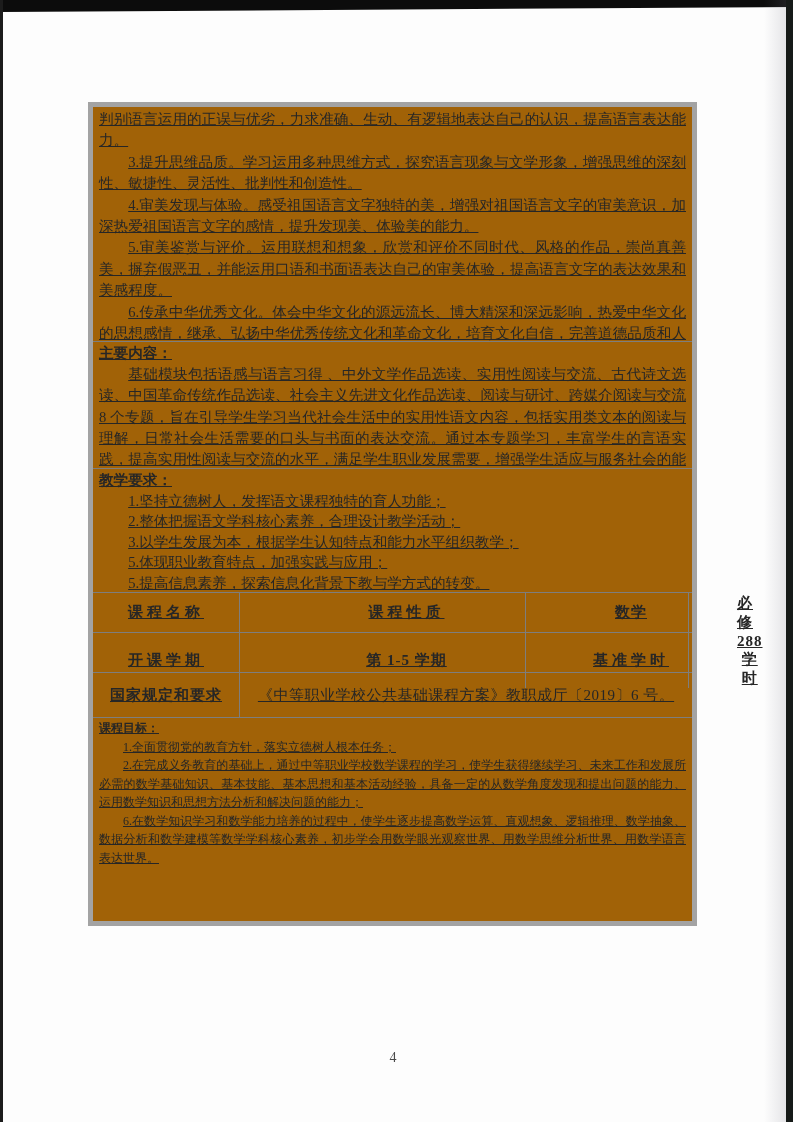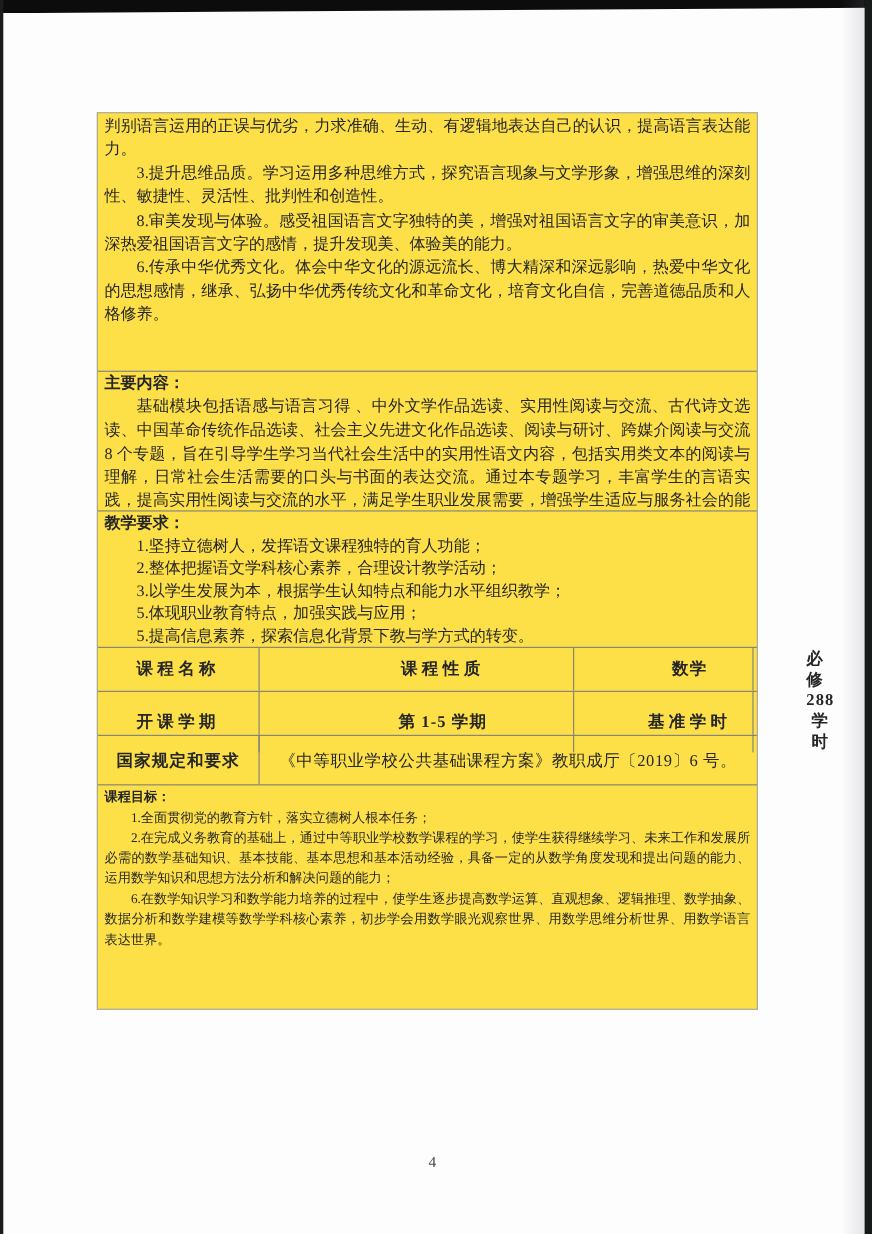--- a/index.html
+++ b/index.html
@@ -14,22 +14,23 @@
   .scan-top{position:absolute;left:0;top:0;width:793px;height:12px;background:#0c0c0c;
     clip-path:polygon(0 0,793px 0,793px 7px,0 12px);}
   .scan-left{position:absolute;left:0;top:0;width:3px;height:1122px;background:#1c1c1c;}
   .scan-right-shade{position:absolute;right:7px;top:0;width:22px;height:1122px;
     background:linear-gradient(to right, rgba(120,120,135,0) 0%, rgba(120,120,135,0.18) 100%);}
   .scan-right-dark{position:absolute;right:0;top:0;width:7px;height:1122px;background:#161a18;}
 
   
   .doc-table{
     position:absolute;left:88px;top:102px;width:599px;
-    border:1px solid #a3a3a3;
-    background:#fde047;
+    border:5px solid #a3a3a3;
+    background:#a16207;
+    text-decoration:underline;
   }
   .sect{box-sizing:border-box;padding:0 6px;overflow:hidden;border-bottom:1px solid #7e7e7e;}
   .sect:last-child{border-bottom:none;}
   .sect p{margin:0;text-align:justify;}
   .indent{text-indent:2em;}
 
   .sect-a{height:235px;font-size:14.6px;line-height:21.4px;padding-top:2px;}
   .sect-b{height:127px;font-size:14.6px;line-height:21.2px;padding-top:1px;}
   .sect-c{height:124px;font-size:14.6px;line-height:20.6px;padding-top:1px;}
   .sect-d{height:203px;font-size:12px;line-height:18.5px;padding-top:1px;border-bottom:none;}
@@ -59,21 +60,22 @@
 <div class="scan-top"></div>
 <div class="scan-left"></div>
 <div class="scan-right-shade"></div>
 <div class="scan-right-dark"></div>
 
 <div class="doc-table">
 
   <div class="sect sect-a">
     <p>判别语言运用的正误与优劣，力求准确、生动、有逻辑地表达自己的认识，提高语言表达能力。</p>
     <p class="indent">3.提升思维品质。学习运用多种思维方式，探究语言现象与文学形象，增强思维的深刻性、敏捷性、灵活性、批判性和创造性。</p>
-    <p class="indent">8.审美发现与体验。感受祖国语言文字独特的美，增强对祖国语言文字的审美意识，加深热爱祖国语言文字的感情，提升发现美、体验美的能力。</p>
+    <p class="indent">4.审美发现与体验。感受祖国语言文字独特的美，增强对祖国语言文字的审美意识，加深热爱祖国语言文字的感情，提升发现美、体验美的能力。</p>
+    <p class="indent">5.审美鉴赏与评价。运用联想和想象，欣赏和评价不同时代、风格的作品，崇尚真善美，摒弃假恶丑，并能运用口语和书面语表达自己的审美体验，提高语言文字的表达效果和美感程度。</p>
     <p class="indent">6.传承中华优秀文化。体会中华文化的源远流长、博大精深和深远影响，热爱中华文化的思想感情，继承、弘扬中华优秀传统文化和革命文化，培育文化自信，完善道德品质和人格修养。</p>
 
   </div>
 
   <div class="sect sect-b">
     <p class="sect-title">主要内容：</p>
     <p class="indent">基础模块包括语感与语言习得 、中外文学作品选读、实用性阅读与交流、古代诗文选读、中国革命传统作品选读、社会主义先进文化作品选读、阅读与研讨、跨媒介阅读与交流 8 个专题，旨在引导学生学习当代社会生活中的实用性语文内容，包括实用类文本的阅读与理解，日常社会生活需要的口头与书面的表达交流。通过本专题学习，丰富学生的言语实践，提高实用性阅读与交流的水平，满足学生职业发展需要，增强学生适应与服务社会的能力。</p>
   </div>
 
   <div class="sect sect-c">

